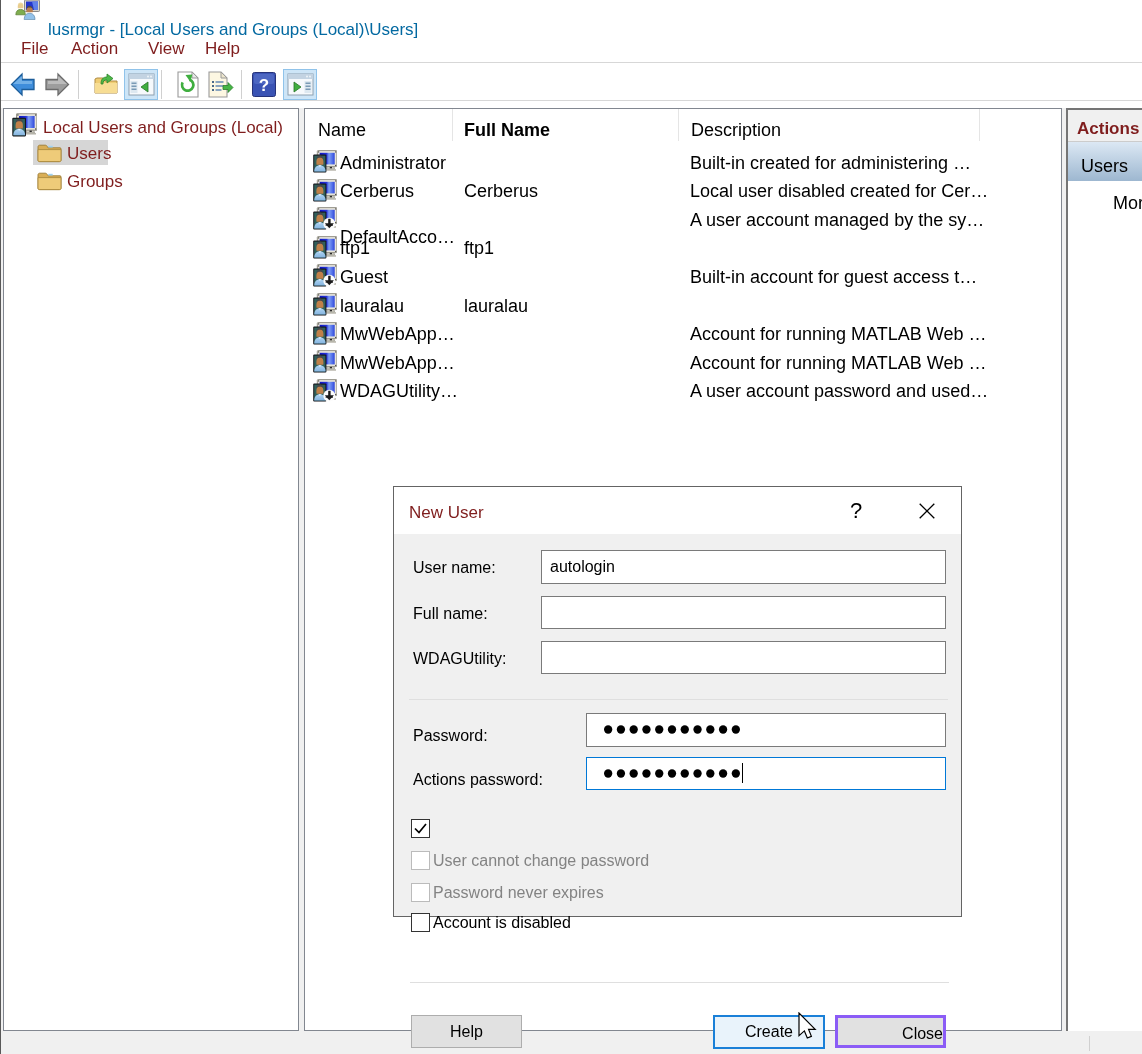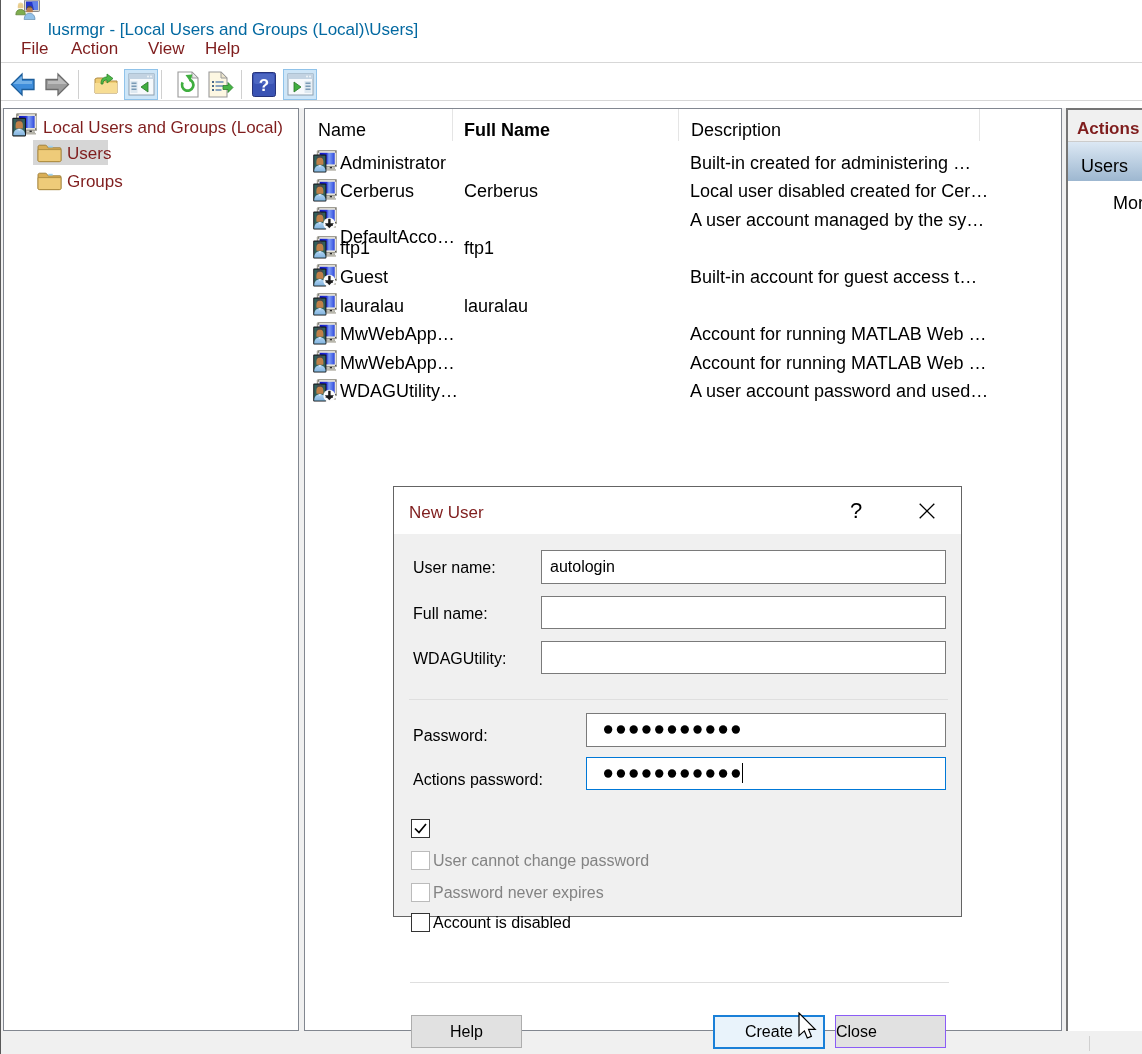--- a/index.html
+++ b/index.html
@@ -290,18 +290,18 @@
   <div class="t16" style="left:39px;top:365px;color:#838383;">User cannot change password</div>
   <div class="abs" style="left:17px;top:396px;width:19px;height:19px;background:#fff;border:1px solid #bbb;"></div>
   <div class="t16" style="left:39px;top:397px;color:#838383;">Password never expires</div>
   <div class="abs" style="left:17px;top:426px;width:19px;height:19px;background:#fff;border:1px solid #333;"></div>
   <div class="t16" style="left:39px;top:427px;">Account is disabled</div>
 
   <div class="abs" style="left:16px;top:495px;width:539px;height:1px;background:#dfdfdf;"></div>
 
   <div class="abs" style="left:17px;top:528px;width:111px;height:33px;background:#e1e1e1;border:1px solid #adadad;text-align:center;line-height:31px;font-size:16px;">Help</div>
   <div class="abs" style="left:319px;top:528px;width:112px;height:34px;background:#e9f3fb;border:2px solid #1a80d8;text-align:center;line-height:30px;font-size:16px;">Create</div>
-  <div class="abs" style="left:441px;top:528px;width:111px;height:33px;background:#e1e1e1;border:1px solid #8b5cf6;text-align:left;line-height:31px;font-size:16px;">Close</div>
+  <div class="abs" style="left:441px;top:528px;width:111px;height:33px;background:#e1e1e1;border:3px solid #8b5cf6;text-align:right;line-height:31px;font-size:16px;">Close</div>
 </div>
 
 <svg class="abs" style="left:798px;top:1012px;" width="20" height="28" viewBox="0 0 20 28">
 <path d="M1 1 L1 23.6 L6.4 18.9 L9.3 26 L13.4 24.3 L10.6 17.4 L17.2 17.4 Z" fill="#fff" stroke="#000" stroke-width="1.2"></path>
 </svg>
 
 </body></html>

